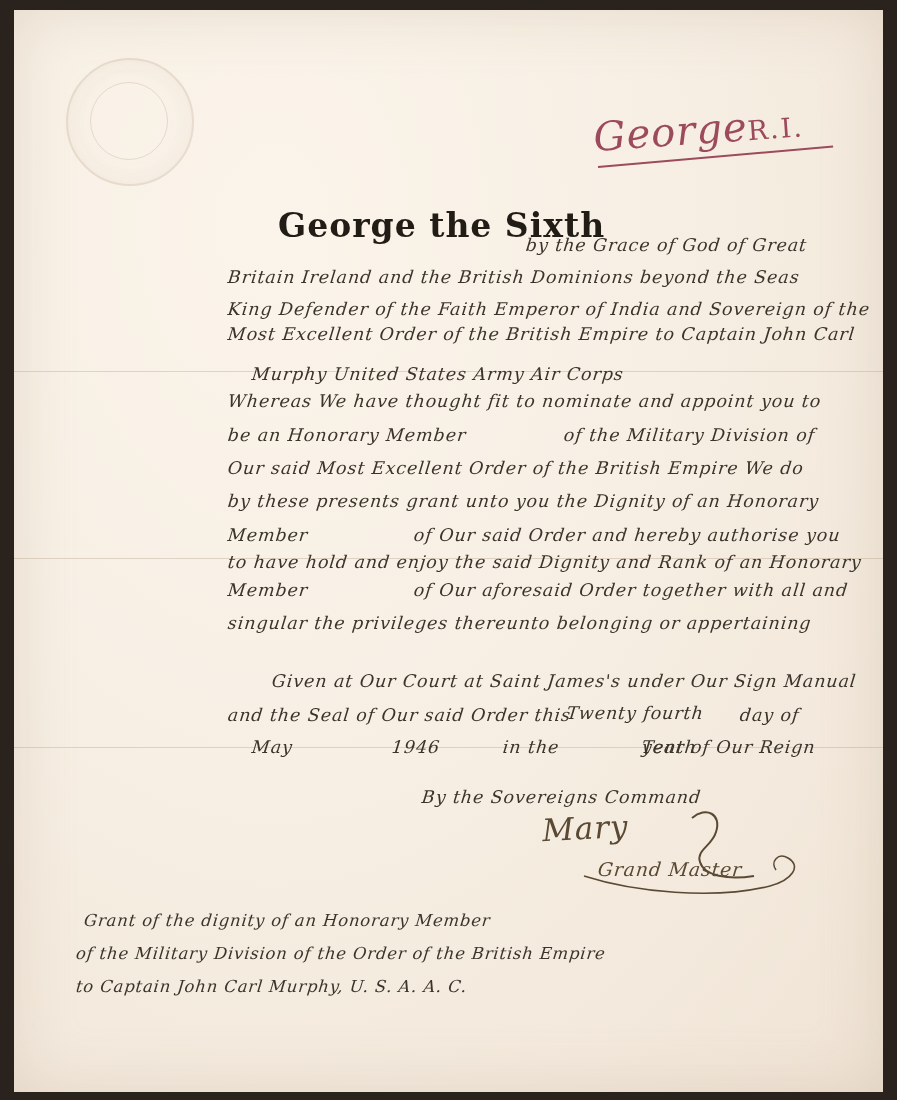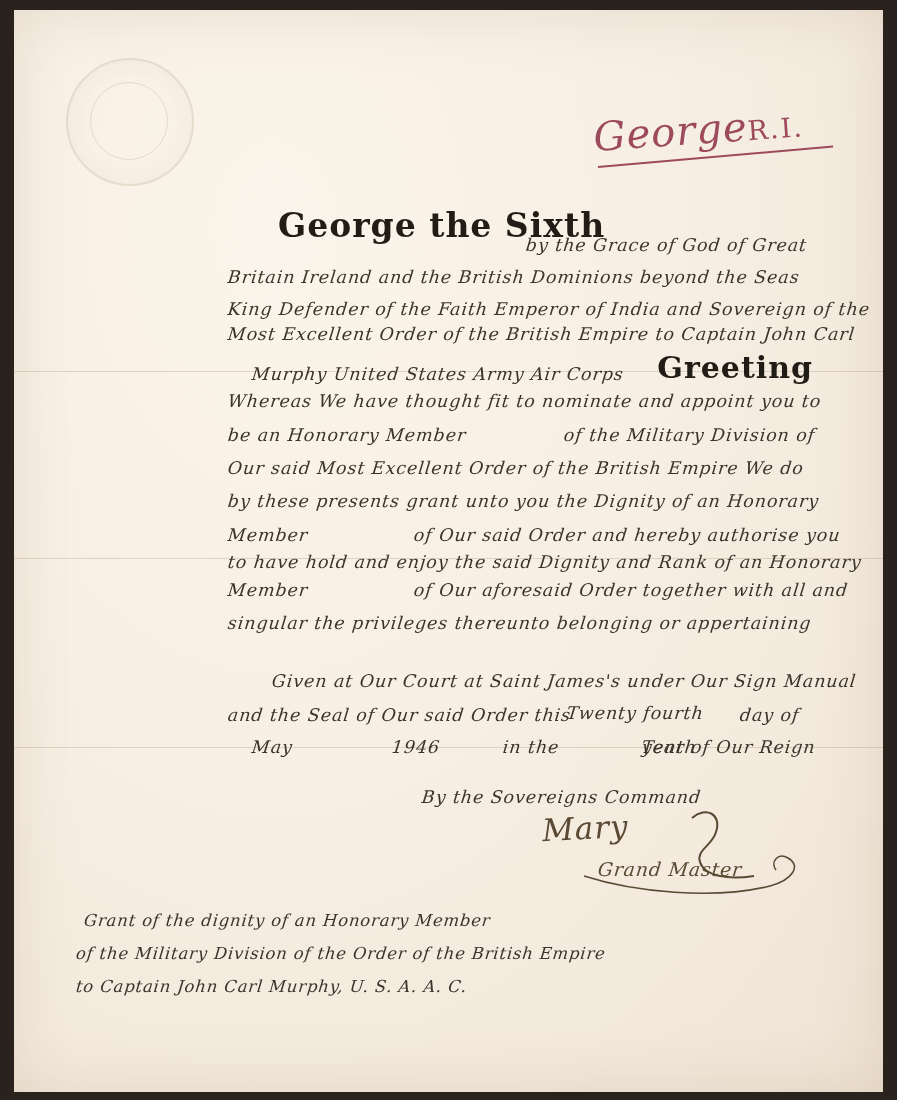--- a/index.html
+++ b/index.html
@@ -232,21 +232,20 @@
     </div>
 
     <div class="blackletter heading-king">George the Sixth</div>
 
     <div class="script line-l1">by the  Grace  of  God  of  Great</div>
     <div class="script line-l2">Britain  Ireland and  the  British Dominions beyond  the  Seas</div>
     <div class="script line-l3">King Defender of the Faith Emperor of India and Sovereign of the</div>
     <div class="script line-l4">Most Excellent Order of the British Empire to Captain  John  Carl</div>
     <div class="script line-l5">Murphy United States Army Air Corps</div>
 
-    <div class="blackletter greeting-word">Greeting</div>
 
     <div class="script line-b1">Whereas  We  have  thought  fit  to  nominate  and  appoint  you  to</div>
     <div class="script line-b2">be an Honorary Member</div>
     <div class="script line-b2b">of  the   Military   Division  of</div>
     <div class="script line-b3">Our  said  Most Excellent Order of the  British Empire  We  do</div>
     <div class="script line-b4">by  these  presents grant unto you  the  Dignity  of an Honorary</div>
     <div class="script line-b5">Member</div>
     <div class="script line-b5b">of Our  said Order and hereby  authorise you</div>
     <div class="script line-b6">to  have hold and enjoy the said Dignity and Rank of an Honorary</div>
     <div class="script line-b7">Member</div>

